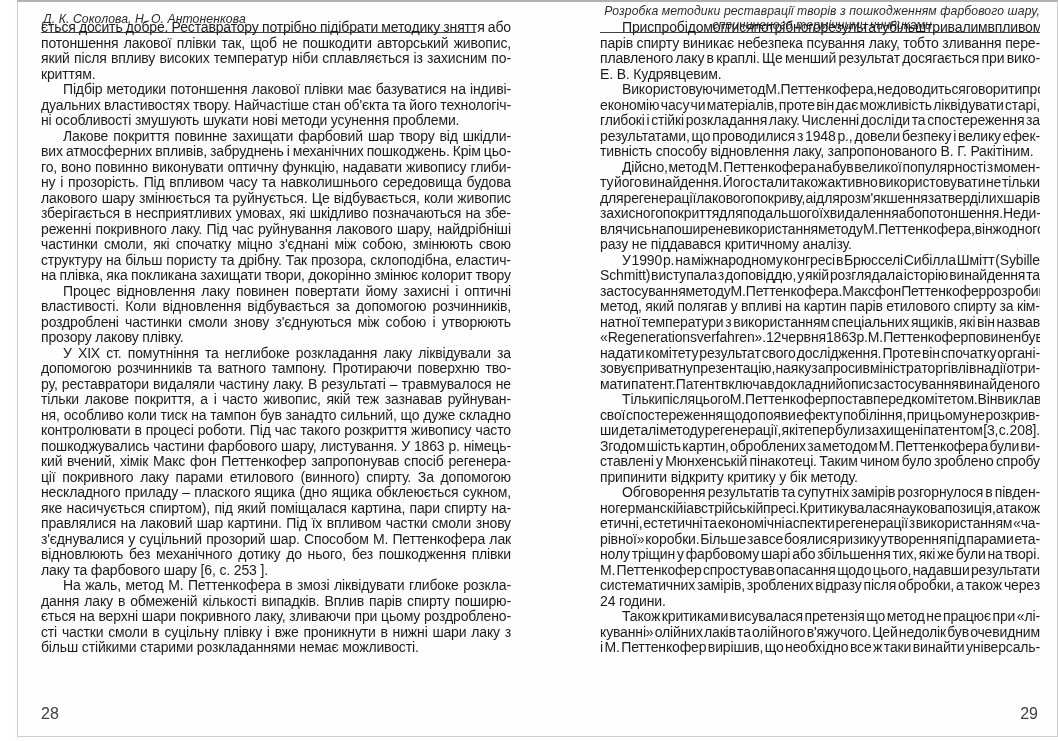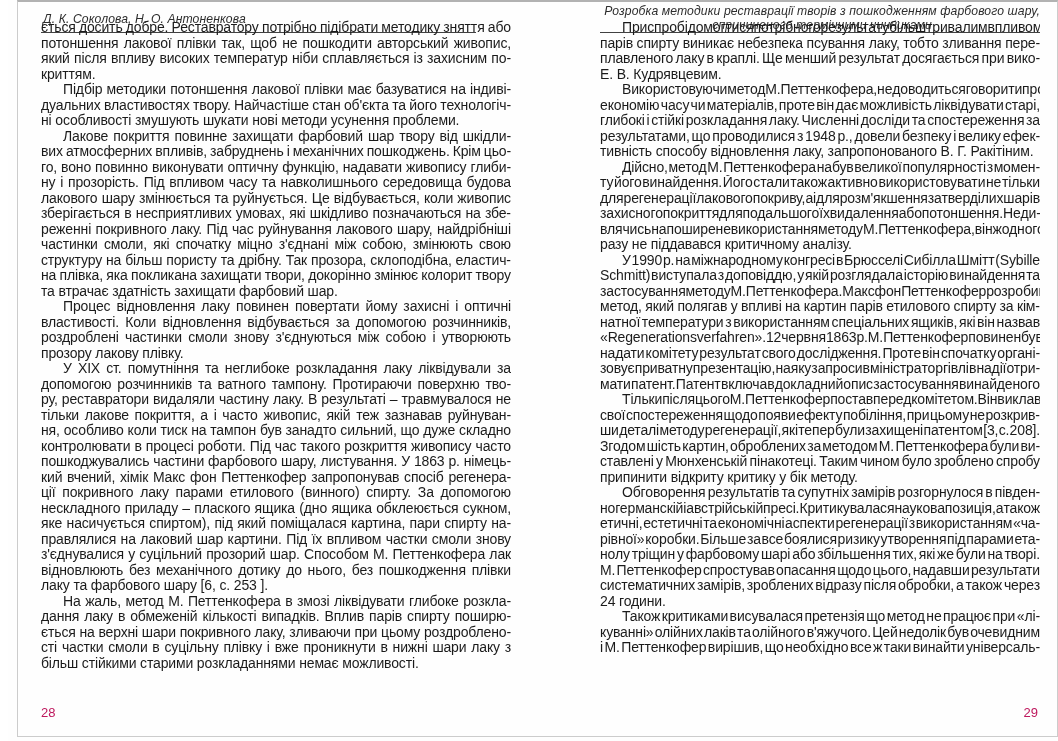--- a/index.html
+++ b/index.html
@@ -24,21 +24,21 @@
   .rule { position:absolute; top:32px; height:1px; background:#414141; }
   .page-left  .rule { left:0; width:435px; }
   .page-right .rule { left:0; right:0; }
   .body-col {
     position:absolute; top:20px; left:0; right:0;
     font-size:14px; letter-spacing:-0.15px;
   }
   .line { height:15.5px; line-height:15.5px; overflow:hidden; white-space:nowrap; }
   .line.j { display:flex; justify-content:space-between; }
   .line.ind { padding-left:22px; }
-  .pagenum { position:absolute; top:705px; font-size:13px; color:#be185d; }
+  .pagenum { position:absolute; top:705px; font-size:16px; color:#404040; }
   .page-left  .pagenum { left:0; }
   .page-right .pagenum { right:2px;text-align:right; }
 </style>
 </head>
 <body>
 
 <div class="scan">
   <div class="frame"></div>
 
   <div class="page page-left">
@@ -215,21 +215,20 @@
             <span>плівка,</span>
             <span>яка</span>
             <span>покликана</span>
             <span>захищати</span>
             <span>твори,</span>
             <span>докорінно</span>
             <span>змінює</span>
             <span>колорит</span>
             <span>твору</span>
           </div>
-          <div class="line">та втрачає здатність захищати фарбовий шар.</div>
         </div>
       <div>
           <div class="line j ind">
             <span>Процес</span>
             <span>відновлення</span>
             <span>лаку</span>
             <span>повинен</span>
             <span>повертати</span>
             <span>йому</span>
             <span>захисні</span>

